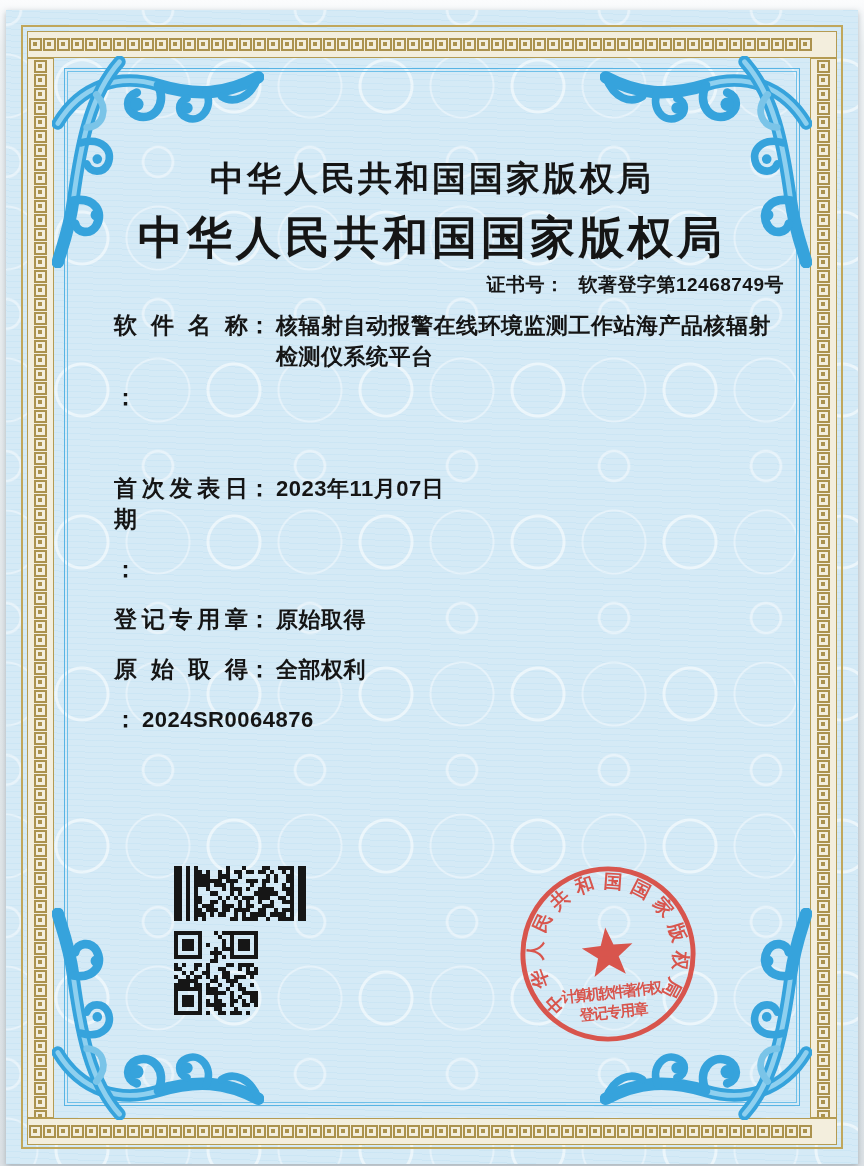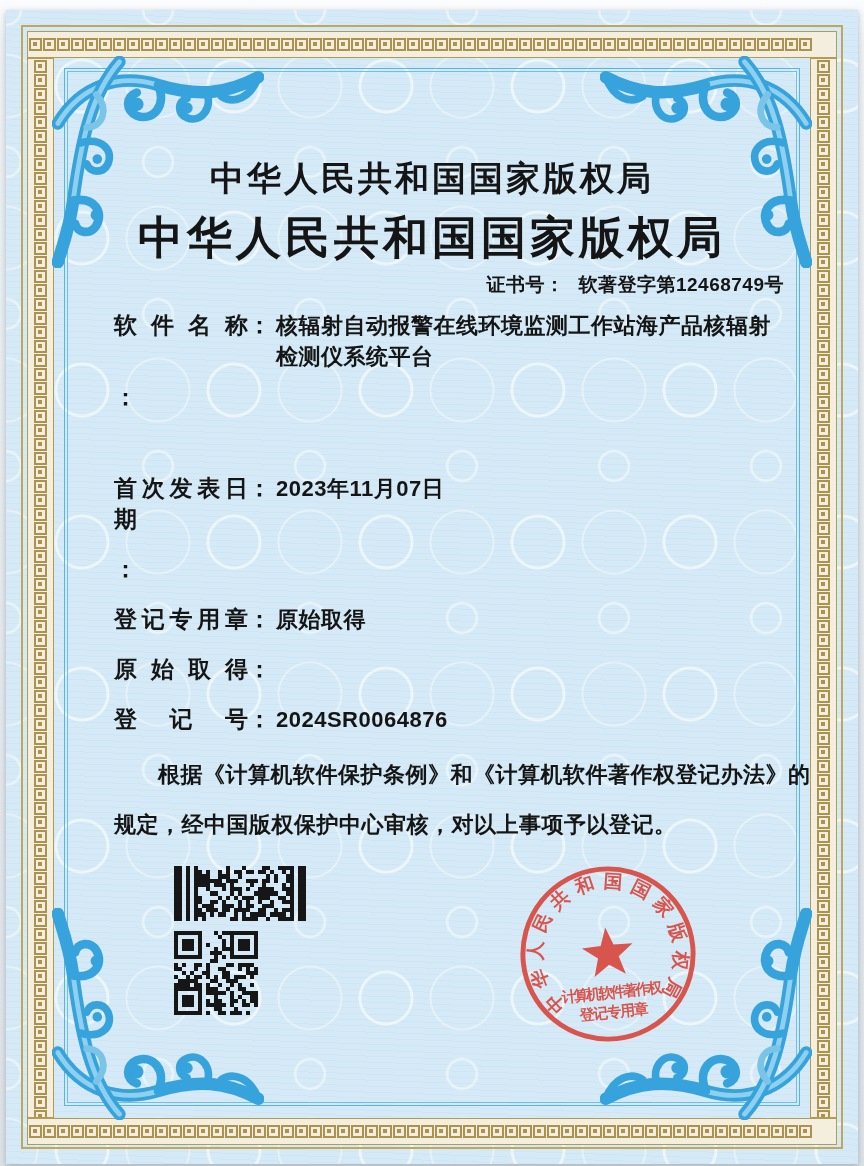--- a/index.html
+++ b/index.html
@@ -425,29 +425,28 @@
         <span class="colon">：</span>
       </div>
       <div class="row">
         <span class="lbl">登记专用章</span>
         <span class="colon">：</span>
         <span class="val"><span>原始取得</span></span>
       </div>
       <div class="row">
         <span class="lbl">原始取得</span>
         <span class="colon">：</span>
+        <span class="val"><span>全部权利</span></span>
       </div>
       <div class="row">
-        <span class="lbl">登记号</span>
         <span class="colon">：</span>
         <span class="val"><span>2024SR0064876</span></span>
       </div>
     </div>
 
-  <div class="statement">根据《计算机软件保护条例》和《计算机软件著作权登记办法》的规定，经中国版权保护中心审核，对以上事项予以登记。</div>
 
   <div id="barcode">
       <i class="dark" style="width: 4px; height: 4.23px;"></i>
       <i class="dark" style="width: 4px; height: 4.23px;"></i>
       <i class="lite" style="width: 4px; height: 4.23px;"></i>
       <i class="dark" style="width: 4px; height: 4.23px;"></i>
       <i class="lite" style="width: 4px; height: 4.23px;"></i>
       <i class="dark" style="width: 4px; height: 4.23px;"></i>
       <i class="lite" style="width: 4px; height: 4.23px;"></i>
       <i class="lite" style="width: 4px; height: 4.23px;"></i>

